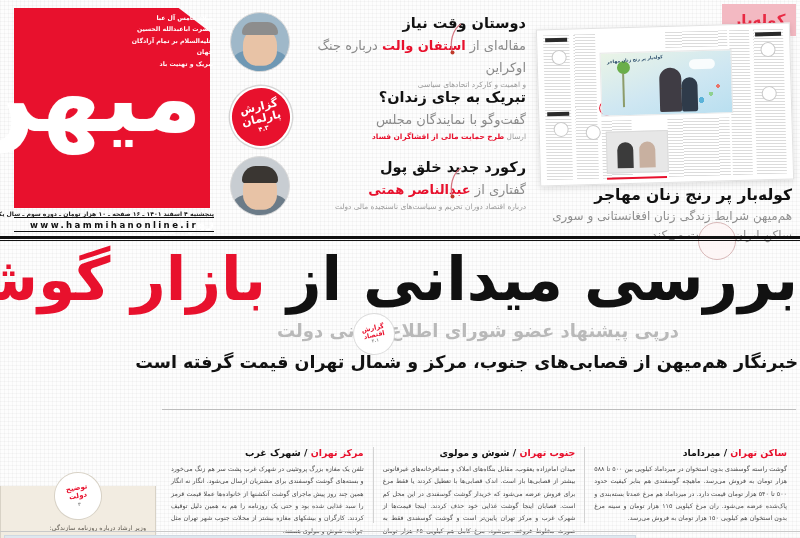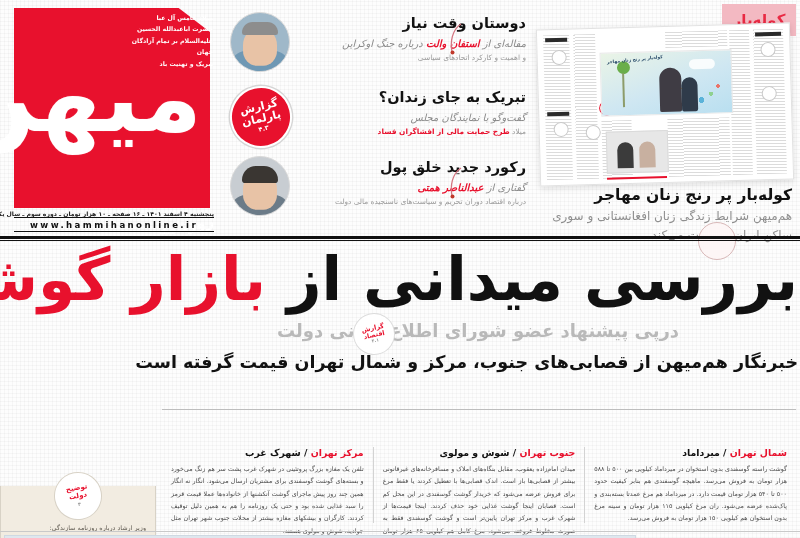--- a/index.html
+++ b/index.html
@@ -134,21 +134,21 @@
     position: absolute; right: 62px; top: 10px;
     width: 16px; height: 34px;
   }
   .t-arrow svg { display: block; }
   .t-body { flex: 1 1 auto; text-align: right; padding-top: 2px; }
   .t-title {
     font-size: 14.5px; font-weight: bold; color: #111;
     line-height: 1.25; margin-bottom: 3px;
   }
   .t-kicker {
-    font-size: 10px; color: #8a8a8a; line-height: 1.7; font-style: italic;
+    font-size: 13px; color: #8a8a8a; line-height: 1.7;
   }
   .t-kicker .hl { color: #e8112d; font-weight: bold; }
   .t-desc {
     font-size: 7.4px; color: #9a9a9a; line-height: 1.7;
   }
   .badge-round {
     width: 58px; height: 58px; border-radius: 50%;
     flex: 0 0 58px;
     background: #e8112d;
     border: 2.5px solid #ffffff;
@@ -456,21 +456,21 @@
 
       <div class="teaser t2">
         <div class="badge-round">
           <div class="bl1">گزارش</div>
           <div class="bl2">پارلمان</div>
           <div class="bl3">۴.۳</div>
         </div>
         <div class="t-body">
           <div class="t-title">تبریک به جای زندان؟</div>
           <div class="t-kicker">گفت‌وگو با نمایندگان مجلس</div>
-          <div class="t-desc"><span>میلاد </span><span class="hl" style="color:#e8112d;font-weight:bold;">طرح حمایت مالی از افشاگران فساد</span></div>
+          <div class="t-desc"><span>ارسال </span><span class="hl" style="color:#e8112d;font-weight:bold;">طرح حمایت مالی از افشاگران فساد</span></div>
         </div>
       </div>
 
       <div class="teaser t3">
         <div class="t-thumb b3">
           <div class="body"></div>
             <div class="face"></div>
             <div class="hair"></div>
         </div>
         <div class="t-arrow">
@@ -568,21 +568,21 @@
         </div>
       </div>
 
       <div class="sub2">خبرنگار هم‌میهن از قصابی‌های جنوب، مرکز و شمال تهران قیمت گرفته است</div>
     </div>
 
     <div class="col-toprule"></div>
 
     <div class="cols">
       <div class="rcol">
-        <div class="rcol-head"><span class="loc">شمال تهران</span><span> / </span><span>میرداماد</span></div>
+        <div class="rcol-head"><span class="loc">ساکن تهران</span><span> / </span><span>میرداماد</span></div>
         <div class="rcol-body">گوشت راسته گوسفندی بدون استخوان در میرداماد کیلویی بین ۵۰۰ تا ۵۸۸ هزار تومان به فروش می‌رسد. ماهیچه گوسفندی هم بنابر کیفیت حدود ۵۰۰ تا ۵۴۰ هزار تومان قیمت دارد. در میرداماد هم مرغ عمدتا بسته‌بندی و پاک‌شده عرضه می‌شود. ران مرغ کیلویی ۱۱۵ هزار تومان و سینه مرغ بدون استخوان هم کیلویی ۱۵۰ هزار تومان به فروش می‌رسد.</div>
       </div>
       <div class="rcol">
         <div class="rcol-head"><span class="loc">جنوب تهران</span><span> / </span><span>شوش و مولوی</span></div>
         <div class="rcol-body">میدان امام‌زاده یعقوب، مقابل بنگاه‌های املاک و مسافرخانه‌های غیرقانونی بیشتر از قصابی‌ها باز است. اندک قصابی‌ها با تعطیل کردند یا فقط مرغ برای فروش عرضه می‌شود که خریدار گوشت گوسفندی در این محل کم است. قصابان اینجا گوشت غذایی خود حذف کردند. اینجا قیمت‌ها از شهرک غرب و مرکز تهران پایین‌تر است و گوشت گوسفندی فقط به صورت مخلوط فروخته می‌شود. مرغ کامل هم کیلویی ۶۵ هزار تومان قیمت دارد.</div>
       </div>
       <div class="rcol">
         <div class="rcol-head"><span class="loc">مرکز تهران</span><span> / </span><span>شهرک غرب</span></div>
         <div class="rcol-body">تلفن یک مغازه بزرگ پروتئینی در شهرک غرب پشت سر هم زنگ می‌خورد و بسته‌های گوشت گوسفندی برای مشتریان ارسال می‌شود. انگار نه انگار همین چند روز پیش ماجرای گوشت آنکشنها از خانواده‌ها عملا قیمت قرمز را سبد غذایی شده بود و حتی یک روزنامه را هم به همین دلیل توقیف کردند. کارگران و بیشکهای مغازه بیشتر از محلات جنوب شهر تهران مثل جوادیه، شوش و مولوی هستند.</div>
       </div>

